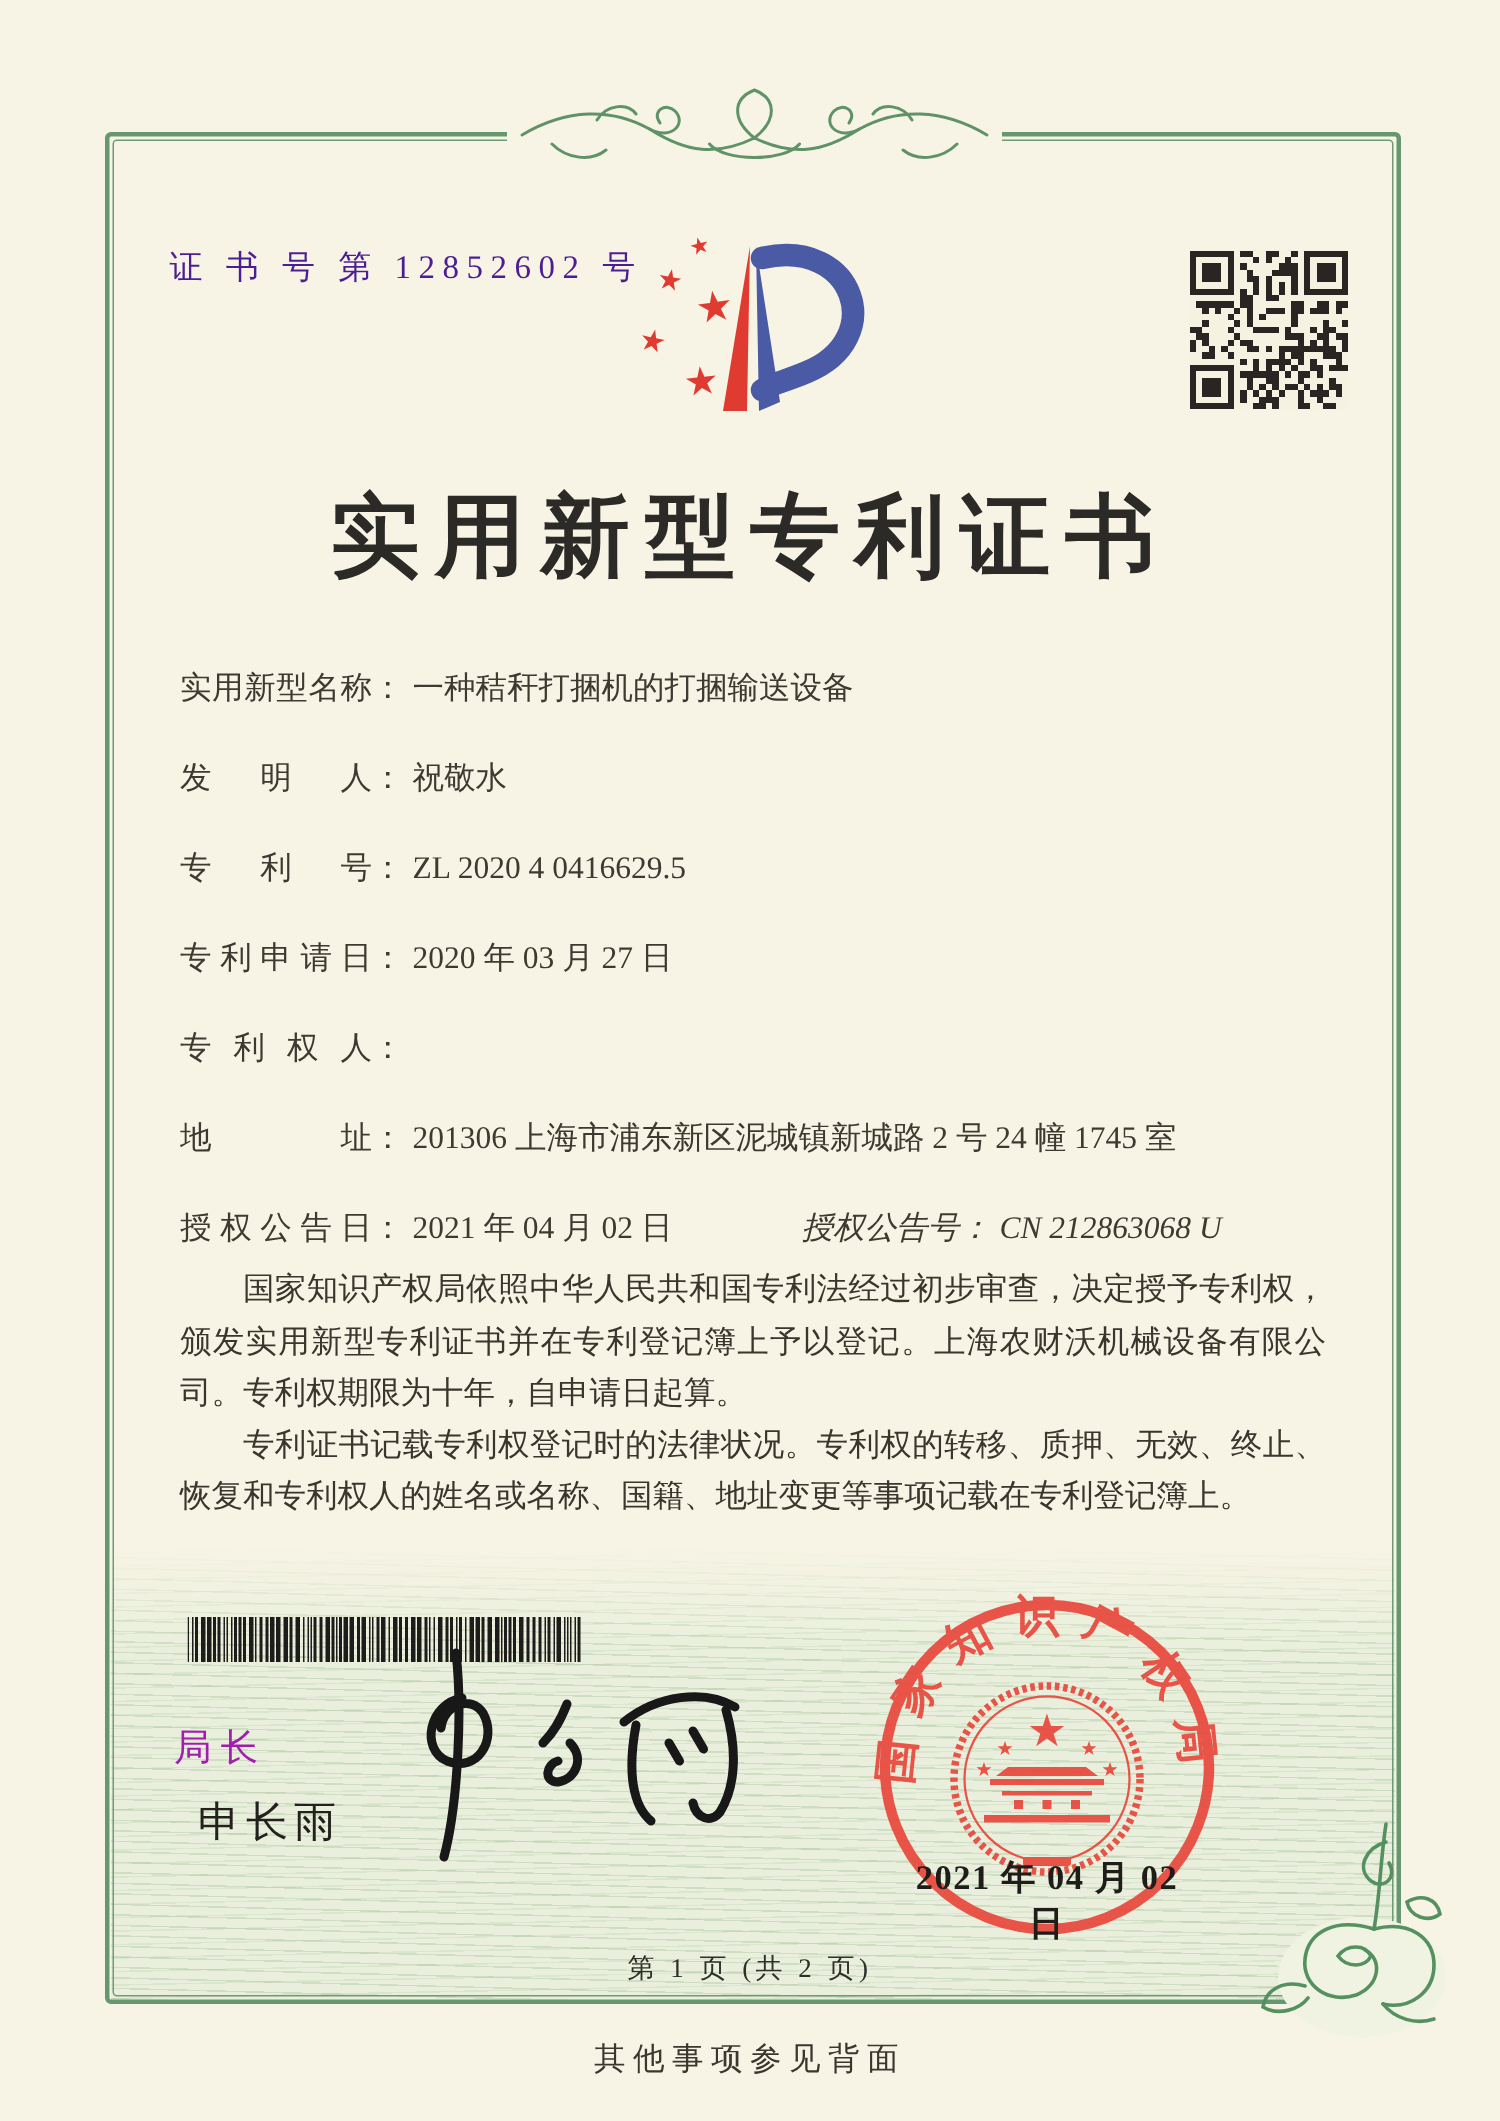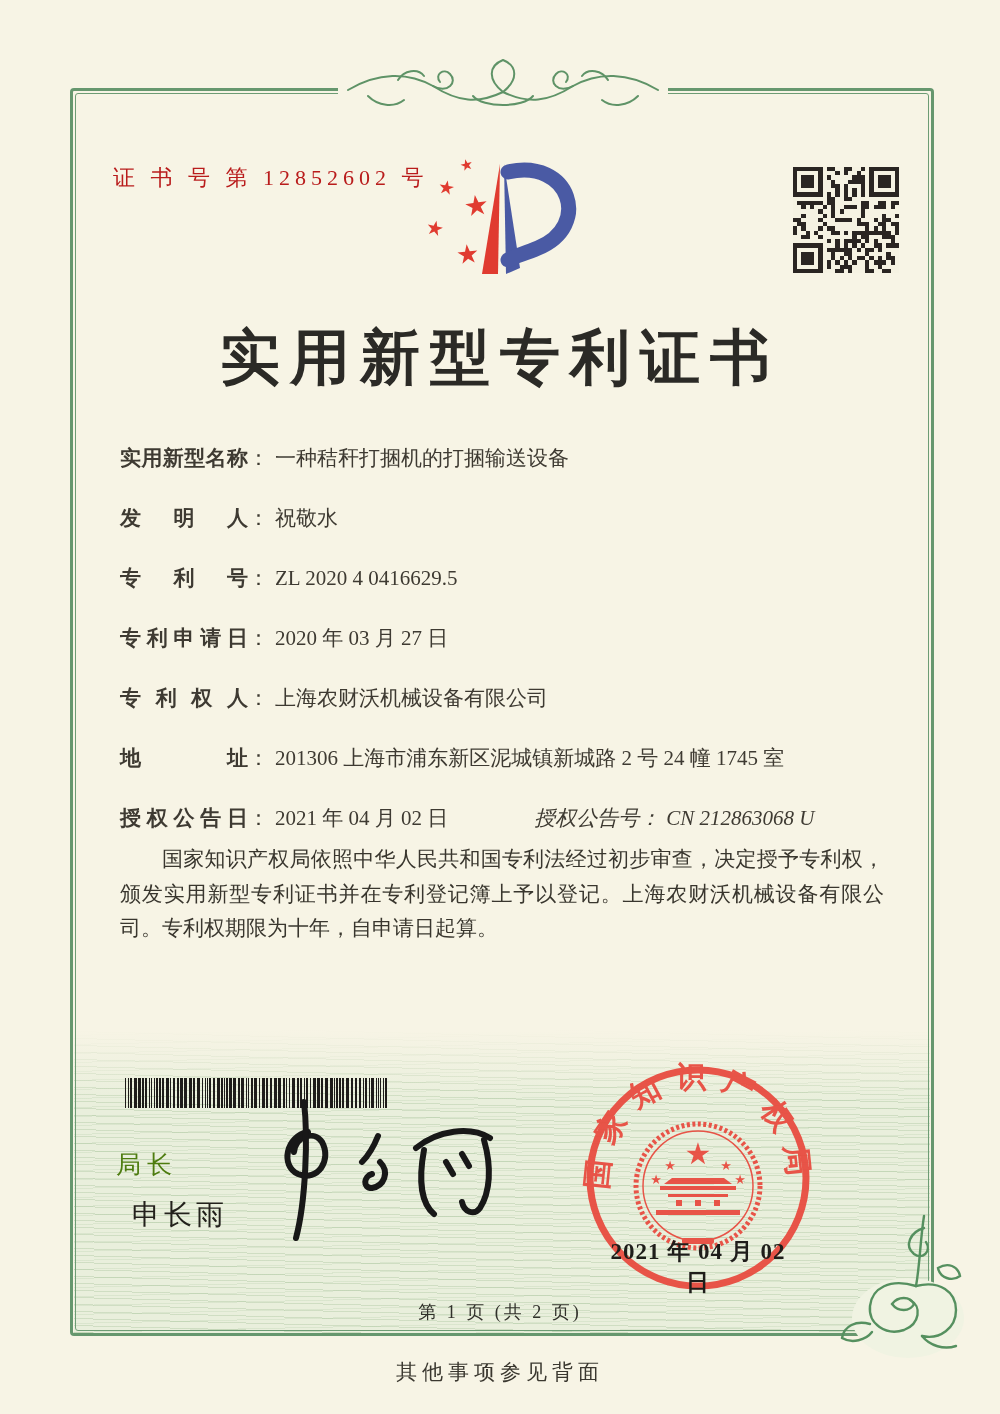--- a/index.html
+++ b/index.html
@@ -21,50 +21,49 @@
   .green-band{
     position:absolute;left:74px;top:1030px;width:856px;height:303px;
     background-color:#e9efdc;
     background-image:
       linear-gradient(#f7f4e5 0px, rgba(247,244,229,0) 70px),
       repeating-linear-gradient(1.5deg, rgba(140,176,128,.28) 0 1px, rgba(0,0,0,0) 1px 7px),
       repeating-linear-gradient(-1.2deg, rgba(150,186,140,.18) 0 1px, rgba(0,0,0,0) 1px 9px);
   }
   
   .cert-no{
-    position:absolute;left:113px;top:163px;font-size:22px;letter-spacing:5px;color:#b91c1c;
+    position:absolute;left:113px;top:163px;font-size:22px;letter-spacing:5px;color:#4c1d95;
   }
   .logo{position:absolute;left:420px;top:156px;width:170px;height:128px;}
   .logo .star{position:absolute;color:#e03b30;line-height:1;}
   .qr{position:absolute;left:793px;top:167px;width:106px;height:106px;background:#f5f2e2;}
   .qr svg{width:100%;height:100%;display:block;}
   .title{
     position:absolute;left:0;top:318px;width:1000px;text-align:center;
     font-size:60px;font-weight:600;letter-spacing:10px;color:#2b2a26;
   }
   
   .rows{position:absolute;left:120px;top:428px;width:770px;}
   .row{height:60px;font-size:21px;color:#3e3a32;display:flex;align-items:center;}
   .row .lbl{
     display:inline-block;width:128px;text-align:justify;text-align-last:justify;
     flex:0 0 128px;
-    font-weight:bold;
   }
   .row .col{flex:0 0 auto;}
   .row .val{margin-left:6px;white-space:nowrap;}
   .row .right-part{margin-left:86px;display:flex;align-items:center;font-style:italic;}
   .row .lbl-r{display:inline-block;}
   
   .paras{position:absolute;left:120px;top:842px;width:764px;font-size:21px;line-height:34.5px;
          text-align:justify;color:#39362e;}
   .paras p{margin:0;text-indent:2em;}
   
   .barcode{position:absolute;left:125px;top:1078px;width:265px;height:30px;}
   .barcode svg{width:100%;height:100%;display:block;}
-  .signer-title{position:absolute;left:116px;top:1148px;font-size:25px;letter-spacing:6px;color:#4d7c0f;}
+  .signer-title{position:absolute;left:116px;top:1148px;font-size:25px;letter-spacing:6px;color:#a21caf;}
   .signer-name{position:absolute;left:132px;top:1196px;font-size:28px;letter-spacing:4px;color:#23211c;}
   .signature{position:absolute;left:238px;top:1092px;width:300px;height:155px;}
   .seal{position:absolute;left:578px;top:1058px;width:240px;height:240px;}
   .seal-date{
     position:absolute;left:598px;top:1236px;width:200px;text-align:center;
     font-size:23px;font-weight:600;letter-spacing:1px;color:#1e1d1a;
   }
   .page-no{
     position:absolute;left:0;top:1300px;width:1000px;text-align:center;
     font-size:18px;letter-spacing:3px;color:#30302a;
@@ -444,41 +443,41 @@
         <span class="val">ZL 2020 4 0416629.5</span>
     </div>
     <div class="row">
       <span class="lbl">专利申请日</span>
         <span class="col">：</span>
         <span class="val">2020 年 03 月 27 日</span>
     </div>
     <div class="row">
       <span class="lbl">专利权人</span>
         <span class="col">：</span>
-        <span class="val">上海农财沃机械设备有限公司</span>
     </div>
     <div class="row">
       <span class="lbl">地址</span>
         <span class="col">：</span>
         <span class="val">201306 上海市浦东新区泥城镇新城路 2 号 24 幢 1745 室</span>
     </div>
     <div class="row">
       <span class="lbl">授权公告日</span>
         <span class="col">：</span>
         <span class="val">2021 年 04 月 02 日</span>
       <span class="right-part">
         <span class="lbl-r">授权公告号</span>
           <span class="col">：</span>
           <span class="val">CN 212863068 U</span>
       </span>
     </div>
   </div>
 
   <div class="paras">
     <p>国家知识产权局依照中华人民共和国专利法经过初步审查，决定授予专利权，颁发实用新型专利证书并在专利登记簿上予以登记。上海农财沃机械设备有限公司。专利权期限为十年，自申请日起算。</p>
+    <p>专利证书记载专利权登记时的法律状况。专利权的转移、质押、无效、终止、恢复和专利权人的姓名或名称、国籍、地址变更等事项记载在专利登记簿上。</p>
   </div>
 
   <div class="barcode">
     <svg id="bar-svg" viewBox="0 0 265 28" preserveAspectRatio="none" fill="#1e1c1a">
         <rect x="0" y="0" width="1" height="28"></rect>
         <rect x="3" y="0" width="1" height="28"></rect>
         <rect x="5" y="0" width="2" height="28"></rect>
         <rect x="9" y="0" width="3" height="28"></rect>
         <rect x="13" y="0" width="3" height="28"></rect>
         <rect x="17" y="0" width="2" height="28"></rect>

